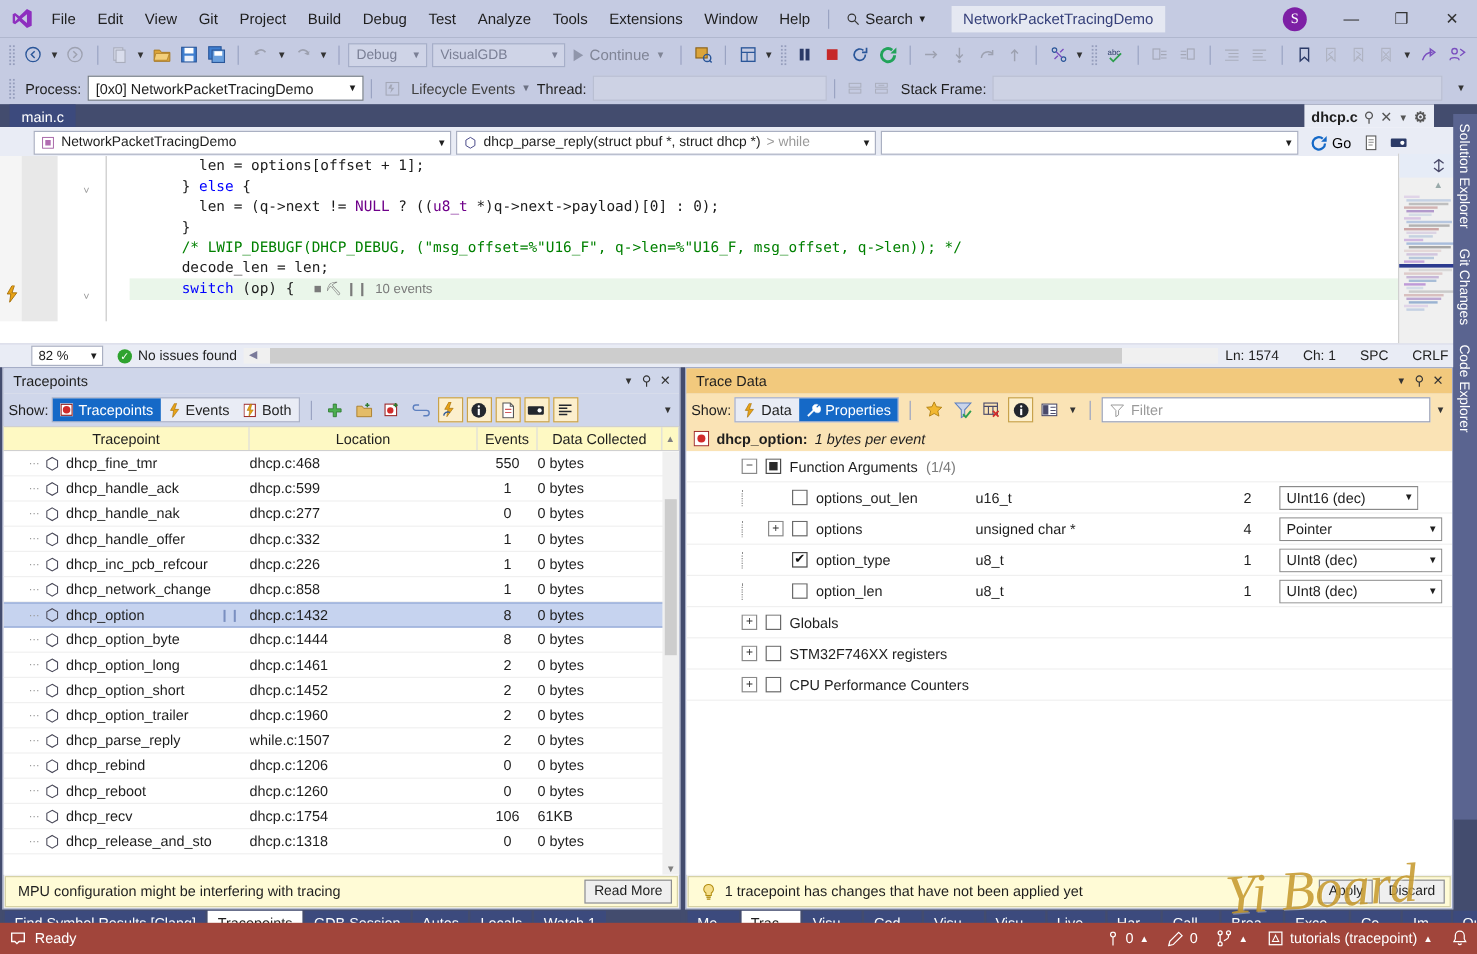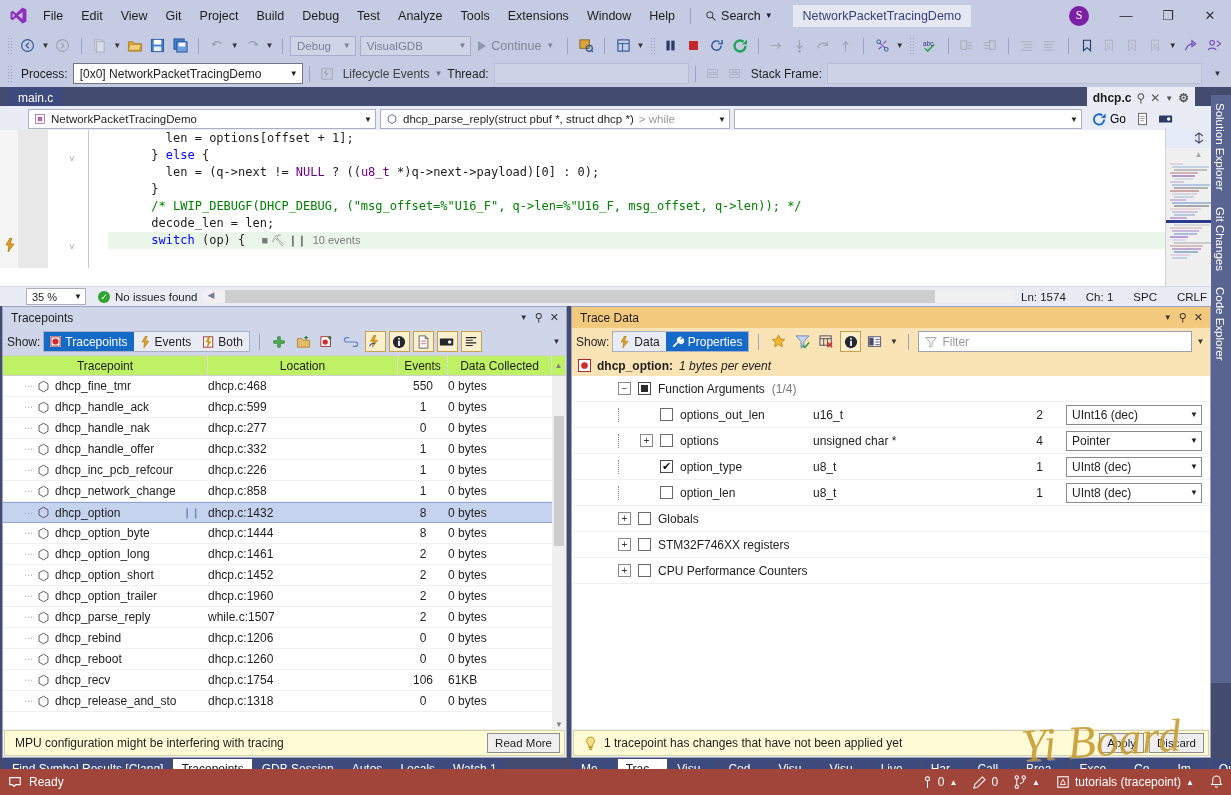--- a/index.html
+++ b/index.html
@@ -136,21 +136,21 @@
     flex:1; height:21px; border:1px solid #9aa1b6; background:#fff; display:flex; align-items:center;
     gap:5px; padding:0 6px; color:#9a9a9a; font-size:12px;
   }
   .summary-row {
     height:21px; display:flex; align-items:center; gap:6px; padding:0 6px; font-size:12px; color:#1e1e1e;
   }
   .sum-left { background:#cfd6ea; }
   .sum-right { background:#fae3b5; }
   .link { color:#0b5ec6; }
   .grid-head {
-    height:21px; display:flex; background:#bef264; border-top:1px solid #d0d0d0; border-bottom:1px solid #d0d0d0;
+    height:21px; display:flex; background:#fef9c3; border-top:1px solid #d0d0d0; border-bottom:1px solid #d0d0d0;
     font-size:12px; color:#1e1e1e;
   }
   .gh { display:flex; align-items:center; justify-content:center; border-right:1px solid #dcdcdc; }
   .grid-body { flex:1; background:#fff; overflow:hidden; position:relative; }
   .row { height:21px; display:flex; align-items:center; font-size:12px; color:#1e1e1e;
          border-bottom:1px solid #f0f0f0; }
   .row.sel { background:#c6d3ef; border-top:1px solid #8fa5d4; border-bottom:1px solid #8fa5d4; }
   .cell { overflow:hidden; white-space:nowrap; }
   .tp-icon { width:13px;height:13px;margin:0 5px 0 0; }
   .dots { width:16px; color:#9a9a9a; font-size:9px; letter-spacing:1px; text-align:center; }
@@ -607,21 +607,21 @@
             <div class="mm-row" style="background: rgb(127, 160, 200); opacity: 0.77; width: 37%; margin-left: 8px;"></div>
             <div class="mm-row" style="background: rgb(176, 127, 208); opacity: 0.25; width: 30%; margin-left: 4px;"></div>
             <div class="mm-row" style="background: rgb(127, 159, 208); opacity: 0.38; width: 23%; margin-left: 6px;"></div>
           </div>
       </div>
     </div>
   </div>
 
   <div class="ed-status">
     <div class="zoomsel">
-      <span>35 %</span>
+      <span>82 %</span>
       <span style="font-size:8px">▼</span>
     </div>
     <div class="ok-dot">✓</div>
     <span>No issues found</span>
     <div class="hscroll">
       <span style="position:absolute;left:4px;top:0;color:#7a7a9a;font-size:9px">◀</span>
       <i></i>
     </div>
     <span style="margin-right:20px">Ln: 1574</span>
     <span style="margin-right:20px">Ch: 1</span>
@@ -1041,21 +1041,21 @@
             <div class="row" style="height: 26px;">
               <div class="cell" style="width:28px"></div>
               <div class="cell" style="width:213px;display:flex;align-items:center;gap:7px;padding-left:40px;position:relative">
                 <span style="position:absolute;left:18px;top:0;bottom:0;border-left:1px dotted #8a8a8a"></span>
                 <span style="width:13px;display:inline-block"></span>
                 <span style="width:13px;height:13px;border:1px solid #6a6a6a;background:#fff;display:inline-block"></span>
                 <span>options_out_len</span>
               </div>
               <div class="cell" style="width:200px">u16_t</div>
               <div class="cell" style="width:53px;text-align:center">2</div>
-              <div class="cell" style="width:136px">
+              <div class="cell" style="width:116px">
                 <span style="display:flex;align-items:center;justify-content:space-between;height:20px;border:1px solid #8a8a8a;background:#fff;padding:0 3px 0 5px;font-size:12px">
                   <span>UInt16 (dec)</span>
                   <span style="font-size:8px">▼</span>
                 </span>
               </div>
             </div>
             <div class="row" style="height: 26px;">
               <div class="cell" style="width:28px"></div>
               <div class="cell" style="width:213px;display:flex;align-items:center;gap:7px;padding-left:40px;position:relative">
                 <span style="position:absolute;left:18px;top:0;bottom:0;border-left:1px dotted #8a8a8a"></span>

